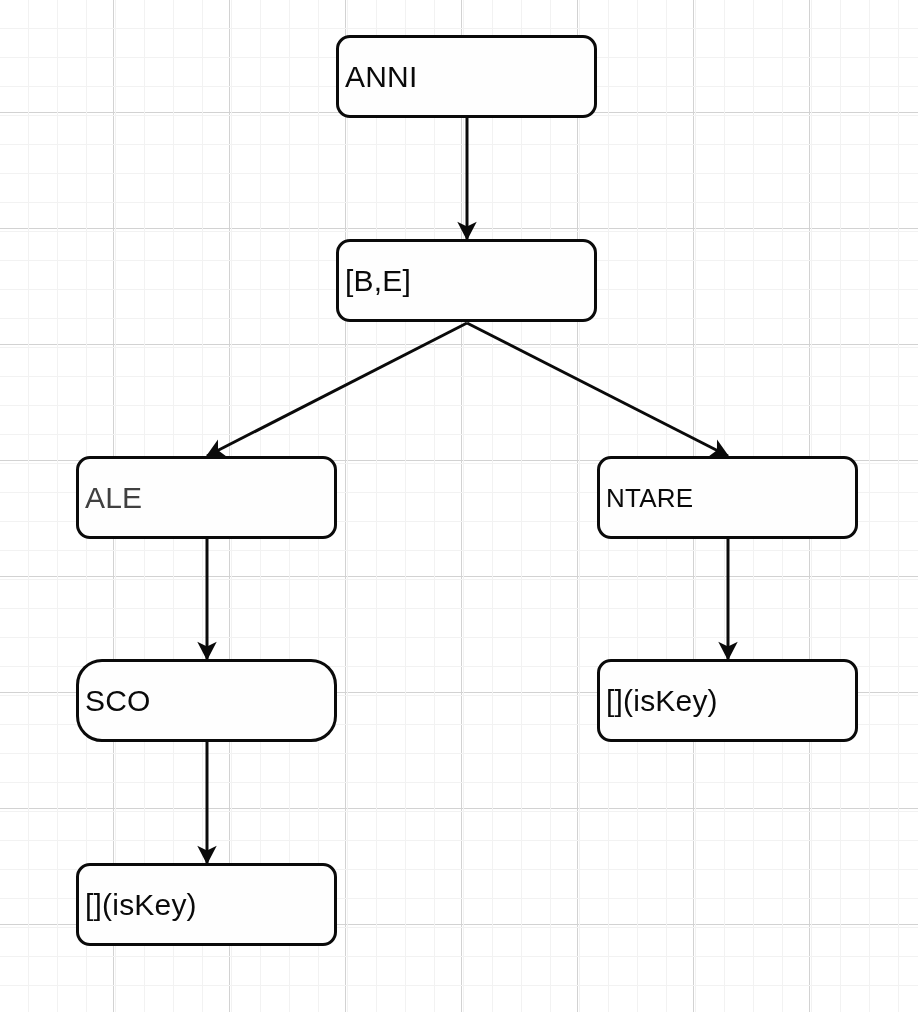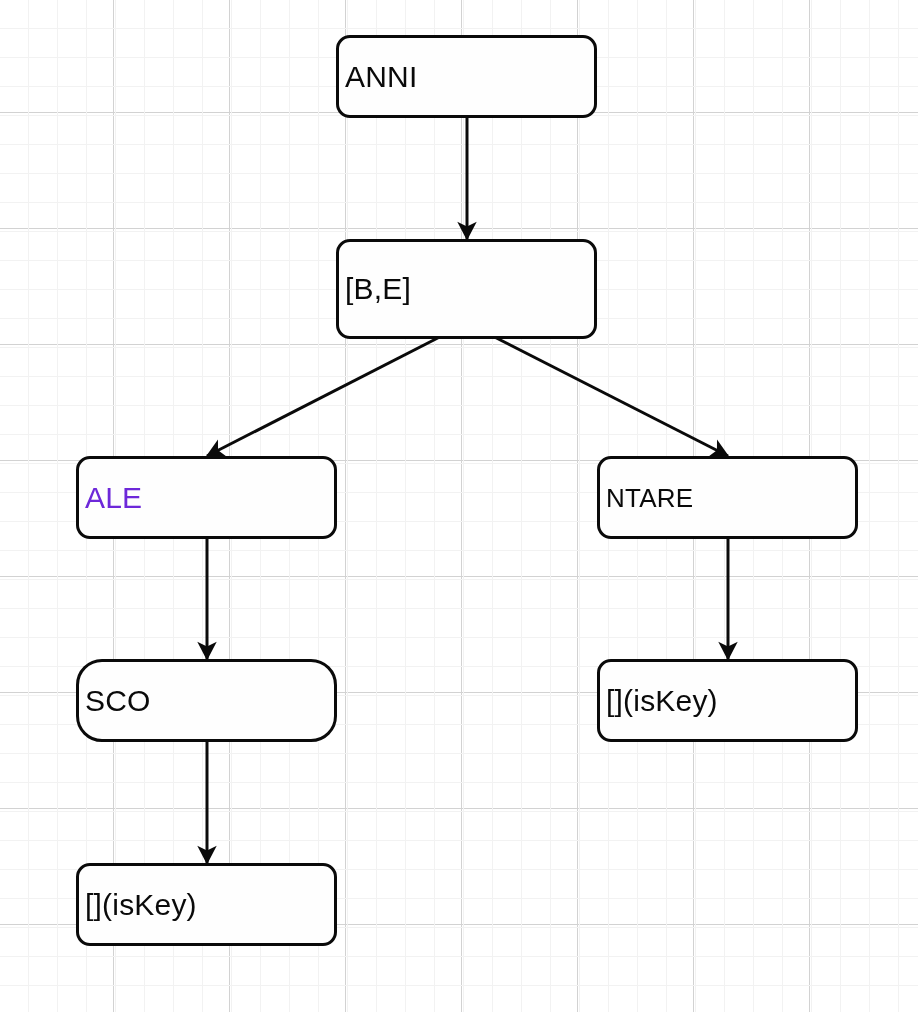--- a/index.html
+++ b/index.html
@@ -75,25 +75,25 @@
         <line x1="467" y1="323" x2="728" y2="456"></line>
         <line x1="207" y1="539" x2="207" y2="659"></line>
         <line x1="728" y1="539" x2="728" y2="659"></line>
         <line x1="207" y1="742" x2="207" y2="863"></line>
       </g>
   </svg>
 
   <div class="node" style="left: 336px; top: 35px; width: 261px; height: 83px; background: rgb(254, 254, 254); border-color: rgb(10, 10, 10); border-width: 3px; border-radius: 14px;">
     <span class="node-label" style="font-size: 30px; color: rgb(10, 10, 10);">ANNI</span>
   </div>
-  <div class="node" style="left: 336px; top: 239px; width: 261px; height: 100px; background: rgb(254, 254, 254); border-color: rgb(10, 10, 10); border-width: 3px; border-radius: 14px;">
+  <div class="node" style="left: 336px; top: 239px; width: 261px; height: 83px; background: rgb(254, 254, 254); border-color: rgb(10, 10, 10); border-width: 3px; border-radius: 14px;">
     <span class="node-label" style="font-size: 30px; color: rgb(10, 10, 10);">[B,E]</span>
   </div>
   <div class="node" style="left: 76px; top: 456px; width: 261px; height: 83px; background: rgb(254, 254, 254); border-color: rgb(10, 10, 10); border-width: 3px; border-radius: 14px;">
-    <span class="node-label" style="font-size: 30px; color: #6d28d9;">ALE</span>
+    <span class="node-label" style="font-size: 30px; color: #404040;">ALE</span>
   </div>
   <div class="node" style="left: 597px; top: 456px; width: 261px; height: 83px; background: rgb(254, 254, 254); border-color: rgb(10, 10, 10); border-width: 3px; border-radius: 14px;">
     <span class="node-label" style="font-size: 26px; color: rgb(10, 10, 10);">NTARE</span>
   </div>
   <div class="node" style="left: 76px; top: 659px; width: 261px; height: 83px; background: rgb(254, 254, 254); border-color: rgb(10, 10, 10); border-width: 3px; border-radius: 26px;">
     <span class="node-label" style="font-size: 30px; color: rgb(10, 10, 10);">SCO</span>
   </div>
   <div class="node" style="left: 597px; top: 659px; width: 261px; height: 83px; background: rgb(254, 254, 254); border-color: rgb(10, 10, 10); border-width: 3px; border-radius: 14px;">
     <span class="node-label" style="font-size: 30px; color: rgb(10, 10, 10);">[](isKey)</span>
   </div>

